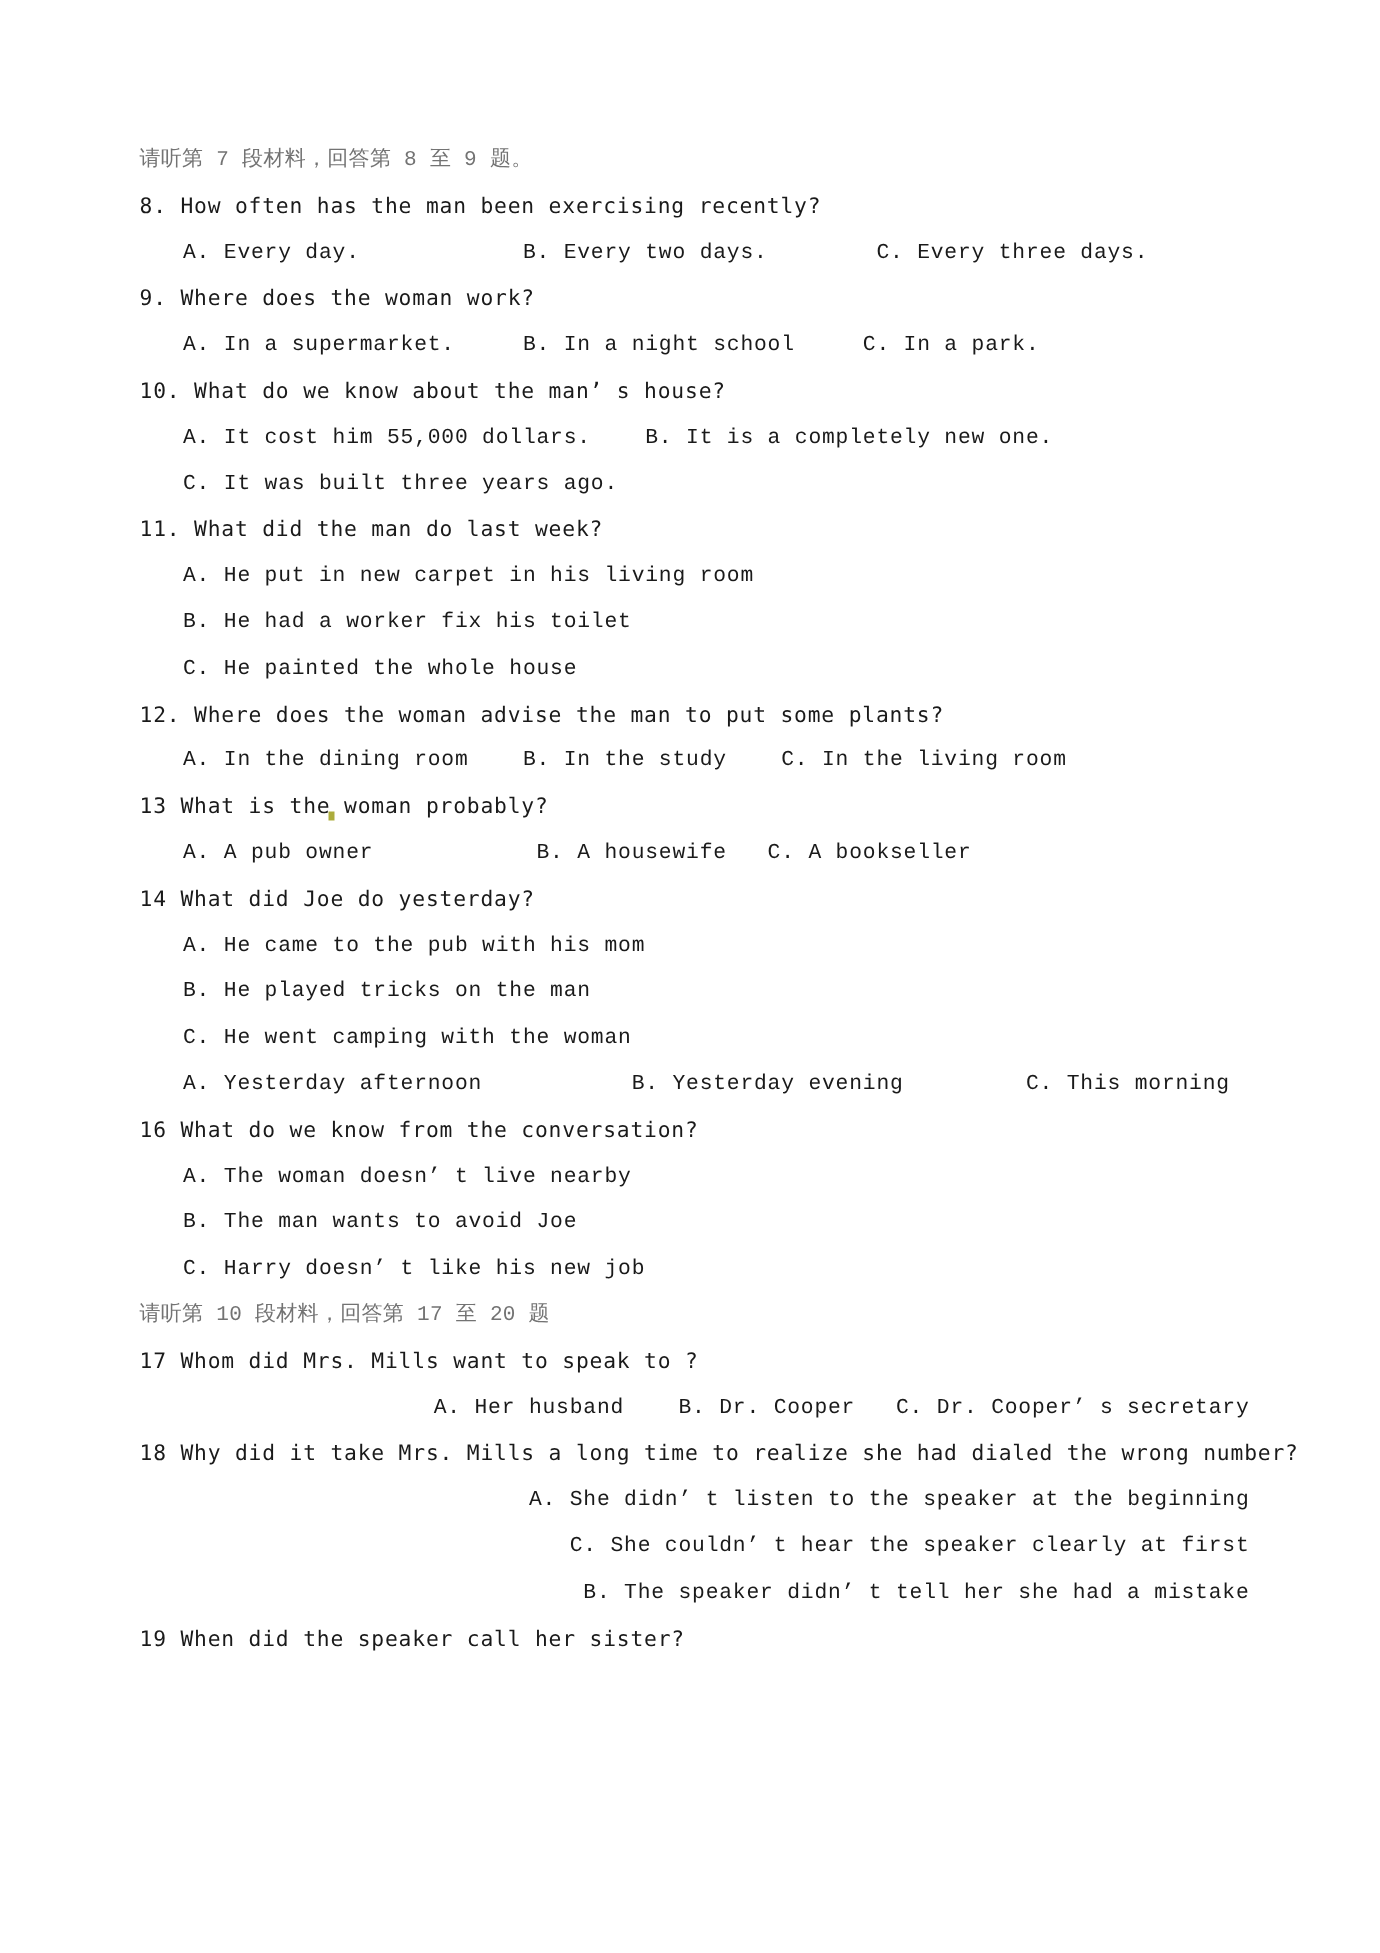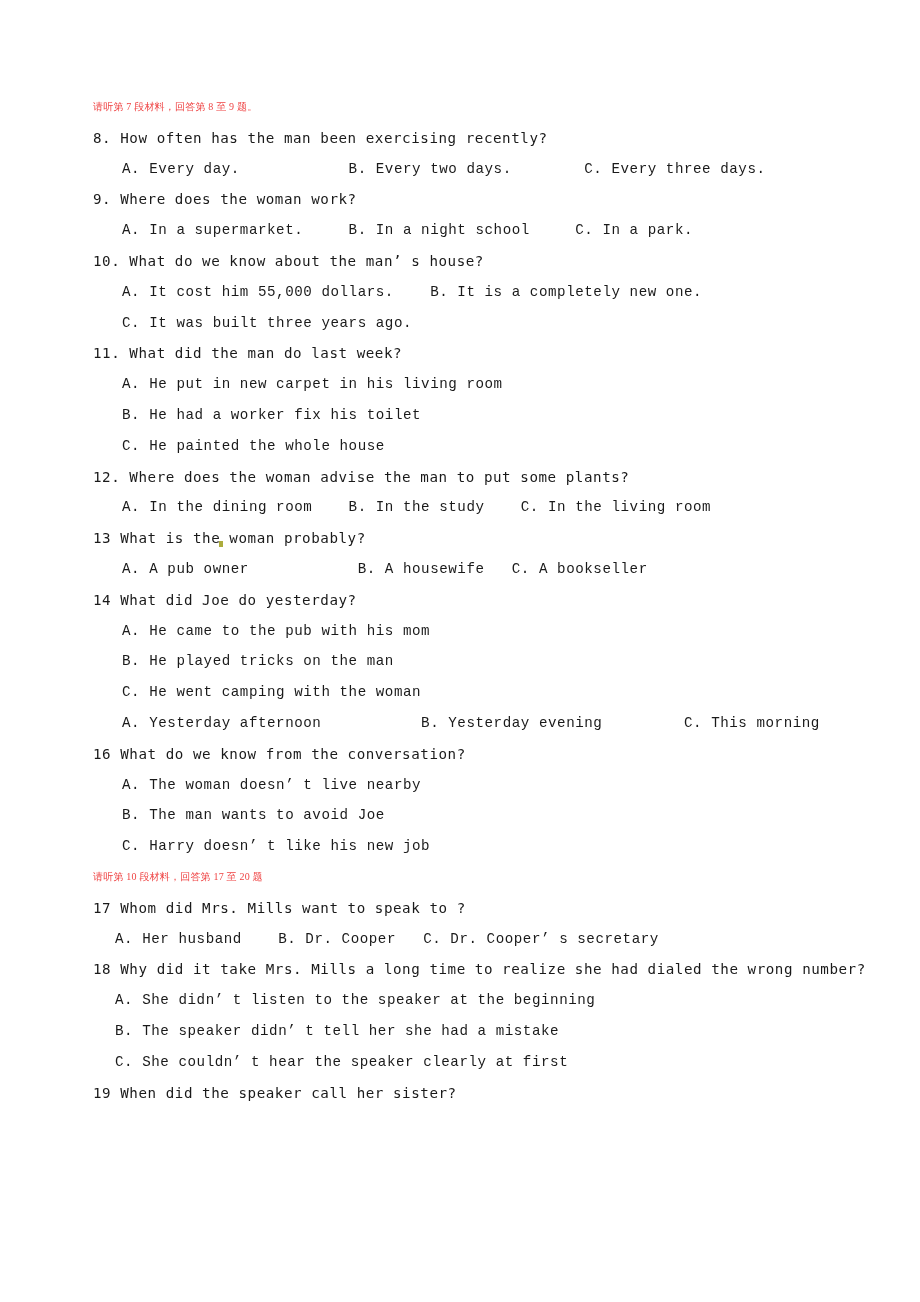--- a/index.html
+++ b/index.html
@@ -38,26 +38,26 @@
   
   .line {
     line-height: 30.8px;
     white-space: pre;
     font-size: 15.5px;
     letter-spacing: 0.9px;
   }
 
   
   .section-heading {
-    font-family: Liberation Serif, serif;
-    font-size: 10px;
+    font-family: Liberation Mono, monospace;
+    font-size: 14px;
     letter-spacing: 0.2px;
     line-height: 30.8px;
     white-space: pre;
-    color: #ef4444;
+    color: #737373;
   }
 
   
   .question {
     font-family: "DejaVu Sans Mono", "Liberation Mono", monospace;
     font-size: 14.2px;
     letter-spacing: 0.55px;
     line-height: 30.8px;
     white-space: pre;
     color: #1a1a1a;
@@ -68,21 +68,21 @@
     font-family: Liberation Mono, monospace;
     font-size: 14.2px;
     letter-spacing: 0.55px;
     line-height: 30.8px;
     white-space: pre;
     color: #1a1a1a;
   }
 
   
   .indent-opt     { padding-left: 29px; }
-  .indent-opt-sm  { padding-left: 22px; }
+  .indent-opt-sm  { padding-left: 22px; text-align: right; }
 
   
   .artifact-speck {
     position: absolute;
     left: 219px;
     top: 541px;
     width: 4px;
     height: 6px;
     background: #a8a832;
     opacity: 0.95;
@@ -116,18 +116,18 @@
       <div class="line options indent-opt">A. Yesterday afternoon           B. Yesterday evening         C. This morning</div>
       <div class="line question">16 What do we know from the conversation?</div>
       <div class="line options indent-opt">A. The woman doesn’ t live nearby</div>
       <div class="line options indent-opt">B. The man wants to avoid Joe</div>
       <div class="line options indent-opt">C. Harry doesn’ t like his new job</div>
       <div class="line section-heading">请听第 10 段材料，回答第 17 至 20 题</div>
       <div class="line question">17 Whom did Mrs. Mills want to speak to ?</div>
       <div class="line options indent-opt-sm">A. Her husband    B. Dr. Cooper   C. Dr. Cooper’ s secretary</div>
       <div class="line question">18 Why did it take Mrs. Mills a long time to realize she had dialed the wrong number?</div>
       <div class="line options indent-opt-sm">A. She didn’ t listen to the speaker at the beginning</div>
+      <div class="line options indent-opt-sm">C. She couldn’ t hear the speaker clearly at first</div>
       <div class="line options indent-opt-sm">B. The speaker didn’ t tell her she had a mistake</div>
-      <div class="line options indent-opt-sm">C. She couldn’ t hear the speaker clearly at first</div>
       <div class="line question">19 When did the speaker call her sister?</div>
     </div>
   <div class="artifact-speck"></div>
 </div>
 
 </body></html>

